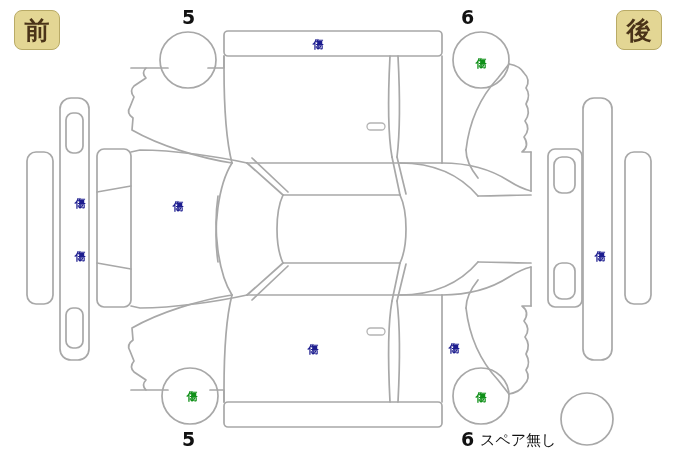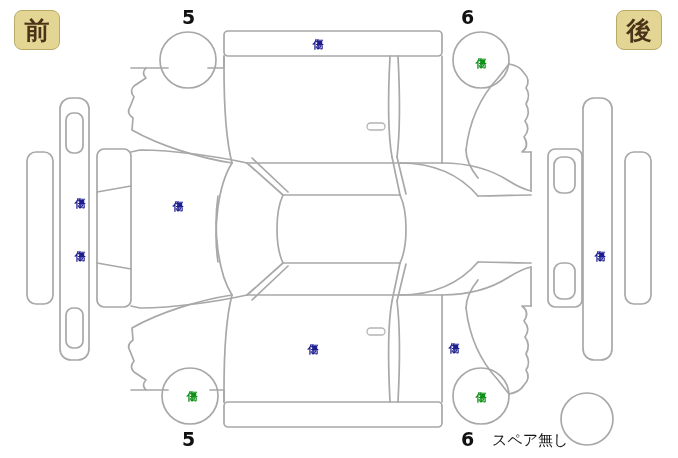--- a/index.html
+++ b/index.html
@@ -225,21 +225,21 @@
 
   <div class="badge rear">
     <span>後</span>
   </div>
 
   <div class="wheel-num" style="left:182px; top:8px;">5</div>
   <div class="wheel-num" style="left:461px; top:8px;">6</div>
   <div class="wheel-num" style="left:182px; top:430px;">5</div>
   <div class="wheel-num" style="left:461px; top:430px;">6</div>
 
-  <div class="note" style="left:492px; top:433px;">スペア無し</div>
+  <div class="note" style="left:480px; top:433px;">スペア無し</div>
 
   <div class="mark blue" style="left:318px; top:44px;">傷</div>
 
   <div class="mark green" style="left:481px; top:63px;">傷</div>
 
   <div class="mark blue" style="left:80px; top:203px;">傷</div>
 
   <div class="mark blue" style="left:80px; top:256px;">傷</div>
 
   <div class="mark blue" style="left:178px; top:206px;">傷</div>

